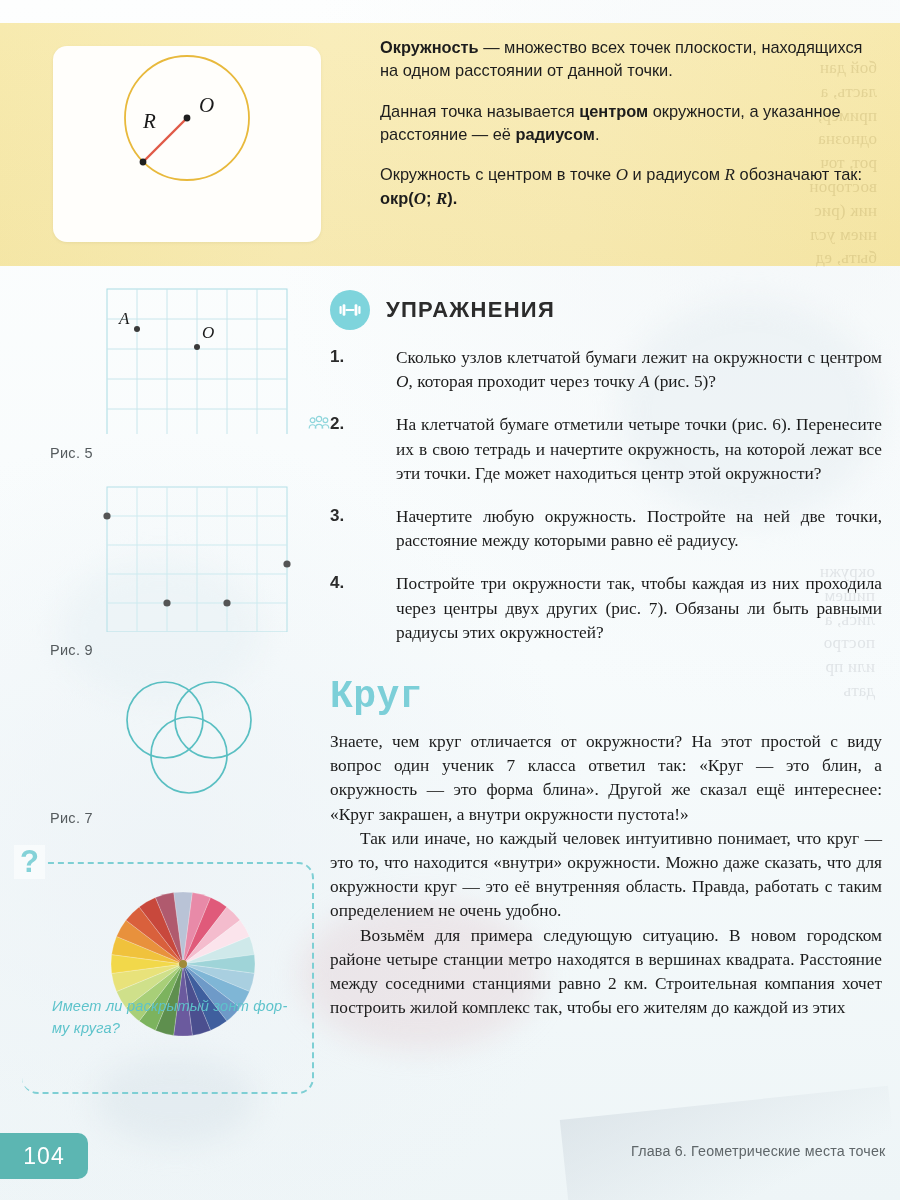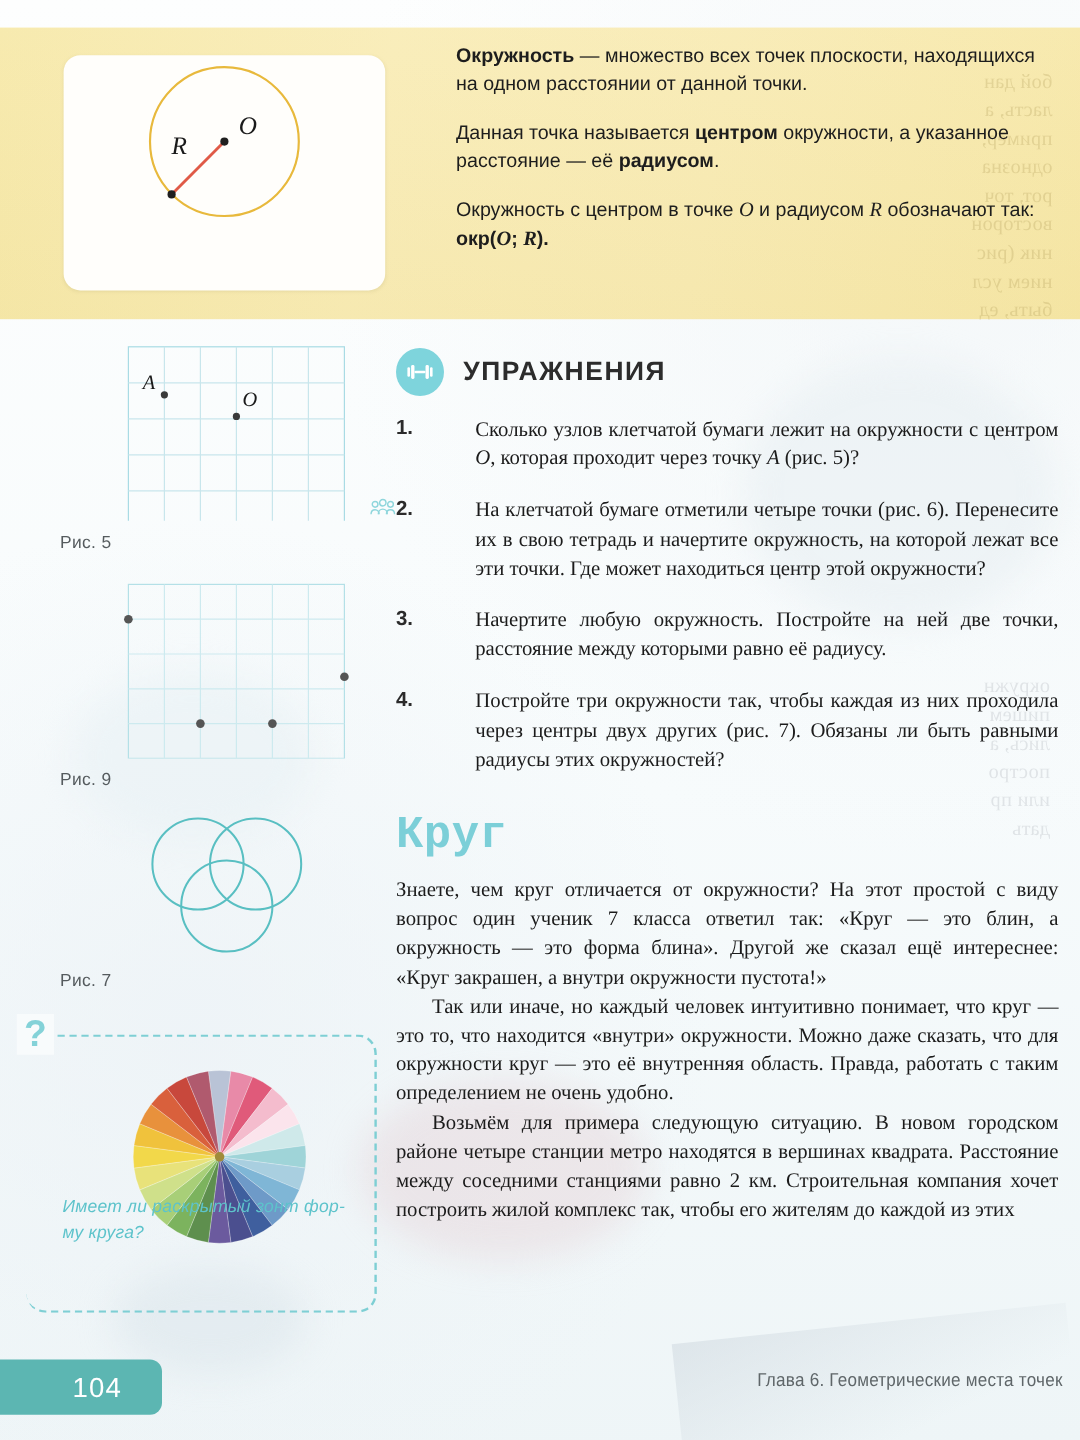--- a/index.html
+++ b/index.html
@@ -123,25 +123,25 @@
   .body-p{
     font-family:"Liberation Serif", serif;
     font-size:17.3px;line-height:1.40;color:#1b1b1b;
     text-align:justify;margin:0;
   }
   .body-p.ind{text-indent:30px;}
 
   
   .pagenum{
     position:absolute;left:0;top:1133px;
-    width:108px;height:46px;
+    width:88px;height:46px;
     background:#5cb6b2;border-radius:0 10px 10px 0;
     color:#ffffff;font-family:"Liberation Sans",sans-serif;
     font-size:23px;letter-spacing:1px;
-    display:flex;align-items:center;justify-content:center;padding-left:27px;
+    display:flex;align-items:center;justify-content:center;
   }
   .chapter{
     position:absolute;right:14px;top:1142px;
     font-family:"Liberation Sans",sans-serif;
     font-size:15.5px;color:#5f6669;letter-spacing:.2px;
     transform:scaleX(0.92);transform-origin:right center;
   }
 
   
   .ghost{

